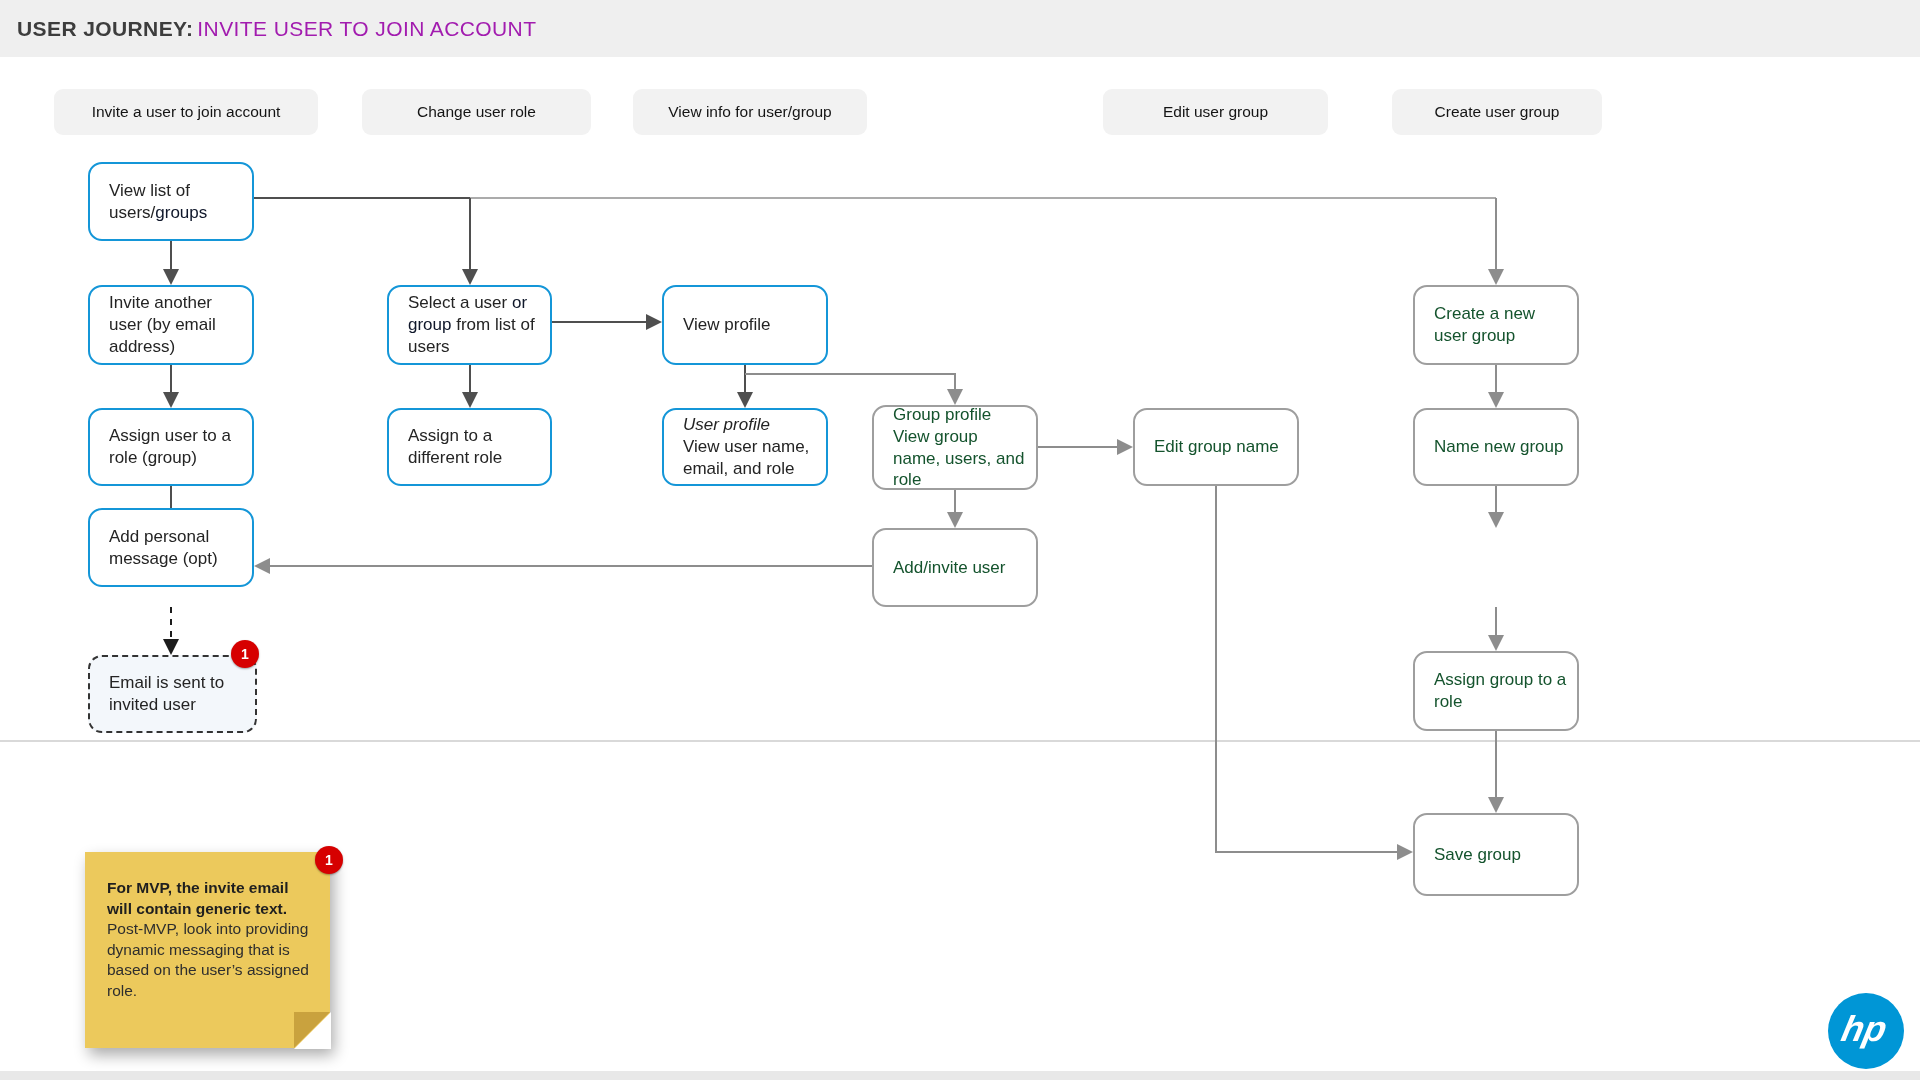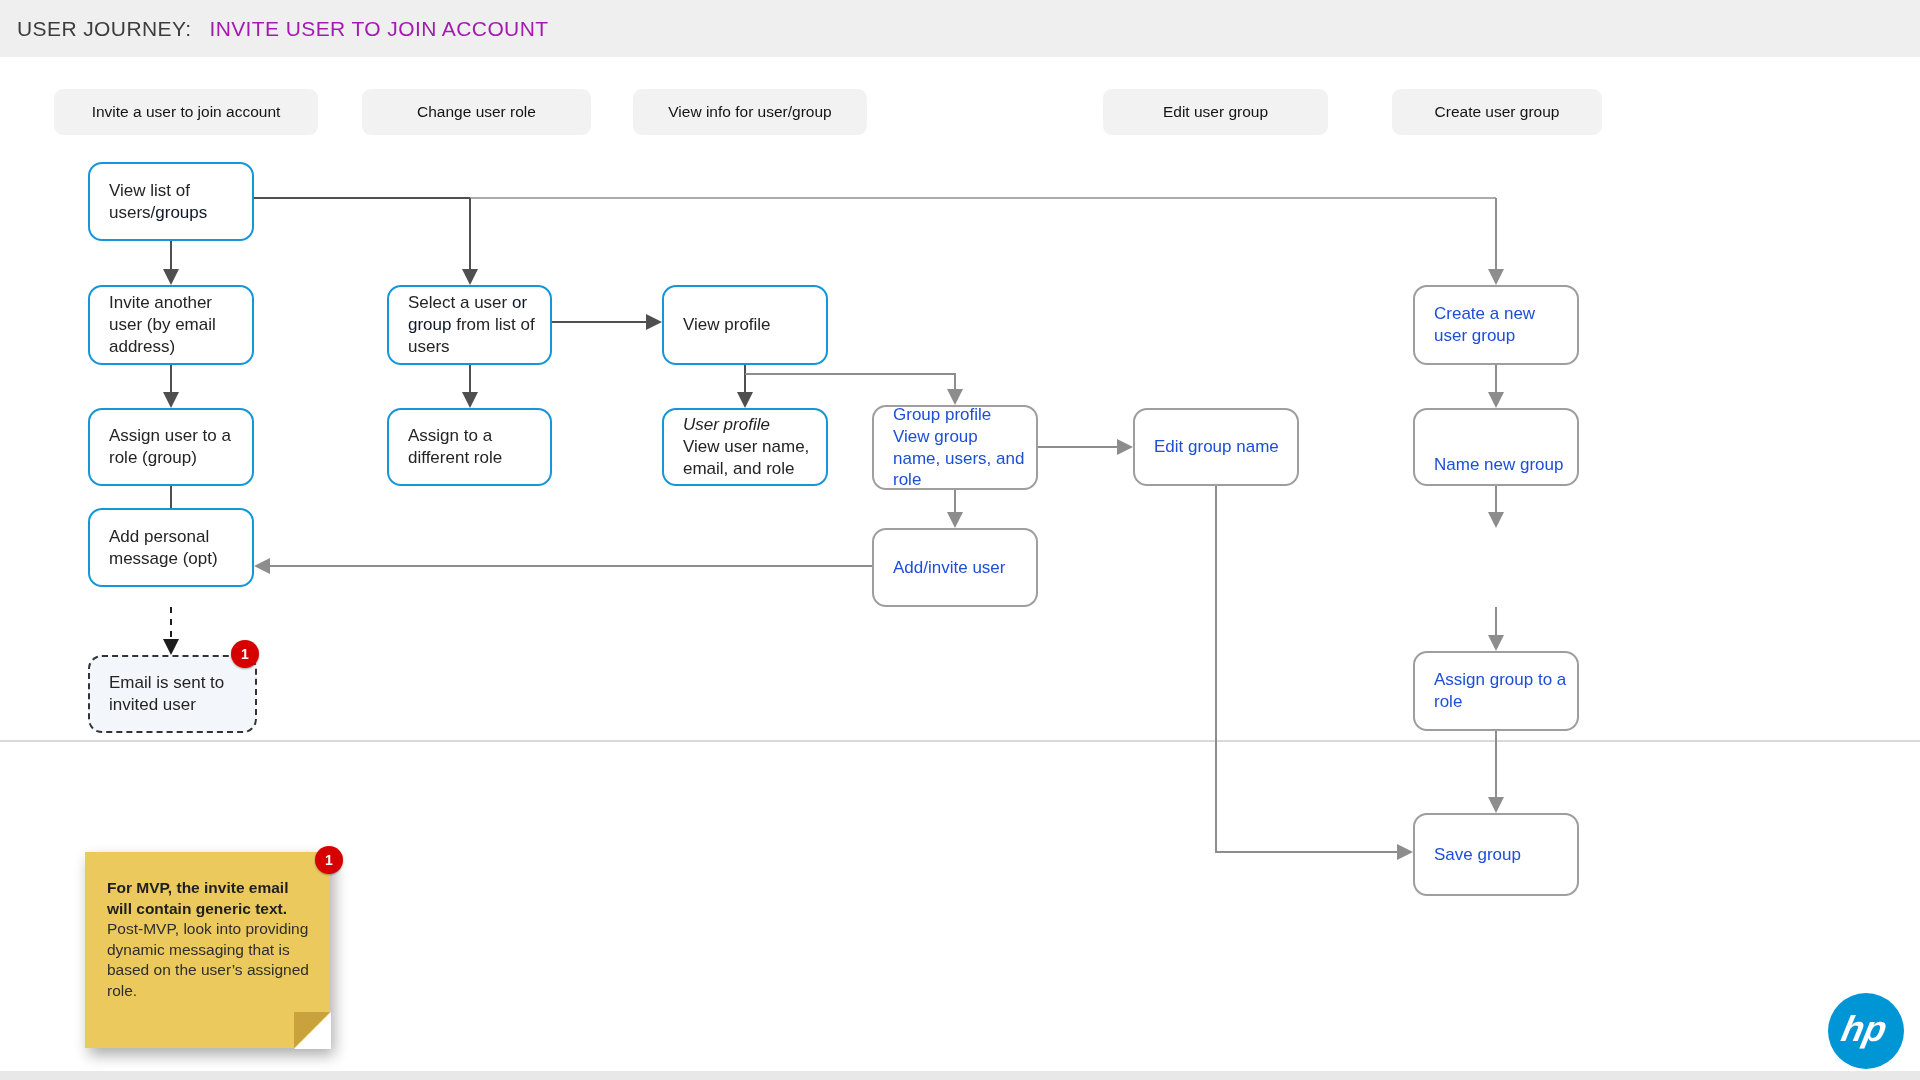--- a/index.html
+++ b/index.html
@@ -2,34 +2,34 @@
 <html><head>
 <meta charset="utf-8">
 <style>
   html,body{margin:0;padding:0;background:#fff;}
   .canvas{position:relative;width:1920px;height:1080px;background:#ffffff;overflow:hidden;
           font-family:"Liberation Sans",sans-serif;-webkit-font-smoothing:antialiased;}
 
   
   .header{position:absolute;left:0;top:0;width:1920px;height:57px;background:#efefef;
           display:flex;align-items:center;padding-left:17px;box-sizing:border-box;}
-  .title-prefix{font-size:21px;font-weight:400;color:#3d3d3d;letter-spacing:.4px;margin-right:18px;}
+  .title-prefix{font-size:21px;font-weight:700;color:#3d3d3d;letter-spacing:.4px;margin-right:4px;}
   .title-main{font-size:21px;font-weight:400;color:#a21caf;letter-spacing:.4px;}
 
   
   .pill{position:absolute;top:89px;height:46px;background:#f2f2f2;border-radius:9px;
         display:flex;align-items:center;justify-content:center;font-size:15.5px;color:#141414;}
 
   
   .node{position:absolute;box-sizing:border-box;background:#fff;border-radius:14px;
         display:flex;align-items:center;padding:8px 10px 8px 19px;
         font-size:17px;line-height:1.28;color:#242424;}
   .node .txt{width:100%;}
   .node.blue{border:2px solid #1496d8;}
-  .node.grey{border:2px solid #9e9e9e;color:#1d4ed8;}
+  .node.grey{border:2px solid #9e9e9e;color:#14532d;}
   .node.dashed{border:2px dashed #333;background:#f3f7fb;}
   .muted{color:#0f172a;}
   .line1{display:block;}
   .italic{font-style:italic;}
 
   
   .badge{position:absolute;width:28px;height:28px;border-radius:50%;background:#d60000;
          color:#fff;font-size:14px;font-weight:700;display:flex;align-items:center;
          justify-content:center;box-shadow:0 1px 2px rgba(0,0,0,.35);z-index:6;}
 
@@ -153,21 +153,21 @@
   <div class="node grey" style="left:872px;top:528px;width:166px;height:79px;">
     <div class="txt">Add/invite user</div>
   </div>
   <div class="node grey" style="left:1133px;top:408px;width:166px;height:78px;">
     <div class="txt">Edit group name</div>
   </div>
 
   <div class="node grey" style="left:1413px;top:285px;width:166px;height:80px;">
     <div class="txt">Create a new user group</div>
   </div>
-  <div class="node grey" style="left:1413px;top:408px;width:166px;height:78px;align-items:flex-end;">
+  <div class="node grey" style="left:1413px;top:408px;width:166px;height:78px;">
     <div class="txt">Name new group</div>
   </div>
   <div class="node grey" style="left:1413px;top:651px;width:166px;height:80px;">
     <div class="txt">Assign group to a role</div>
   </div>
   <div class="node grey" style="left:1413px;top:813px;width:166px;height:83px;align-items:center;">
     <div class="txt">Save group</div>
   </div>
 
   <div class="note">

